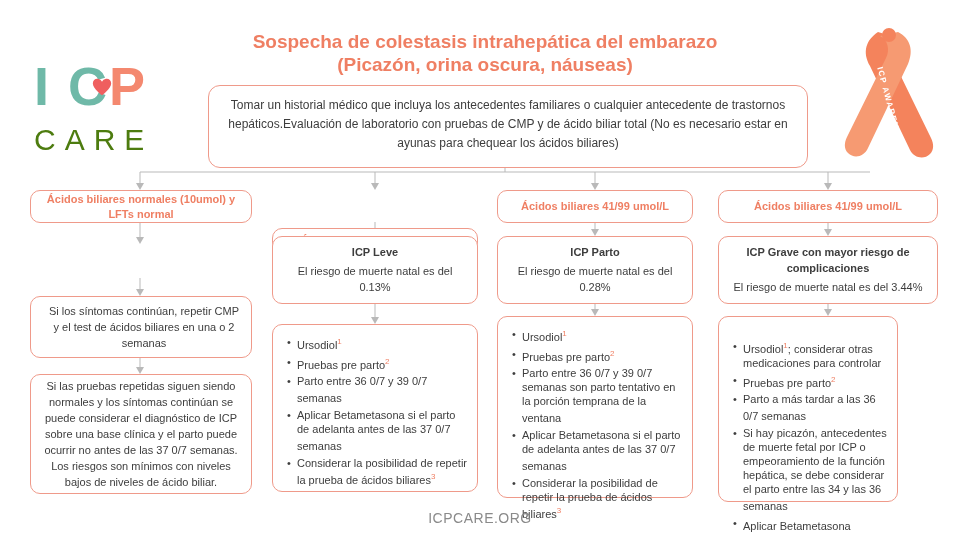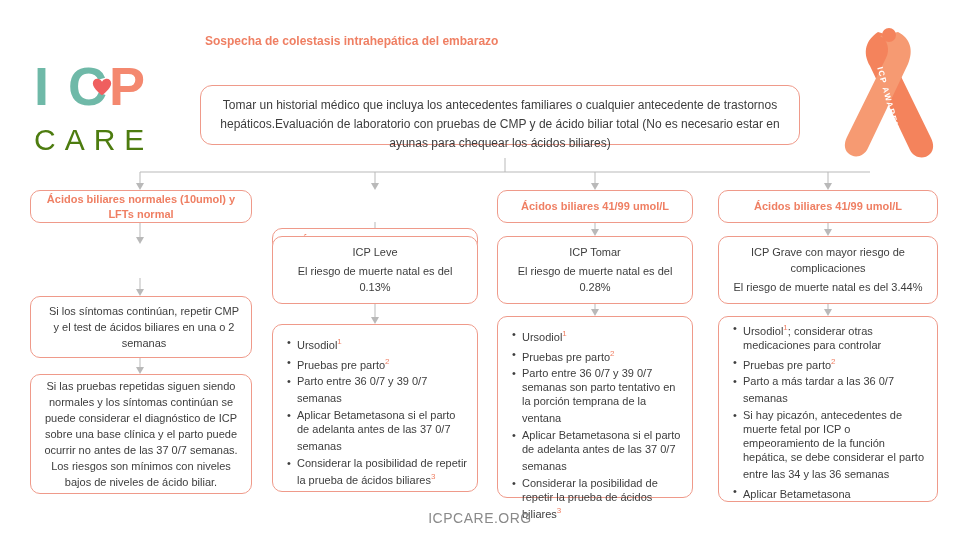--- a/index.html
+++ b/index.html
@@ -73,22 +73,23 @@
     color: #ffffff;
     font-weight: bold;
     white-space: nowrap;
   }
   
   .title {
     position: absolute;
     left: 205px;
     top: 30px;
     width: 560px;
+    text-align: center;
     color: #ef7f63;
-    font-size: 12px;
+    font-size: 19px;
     font-weight: bold;
     line-height: 23px;
   }
   
   .box {
     position: absolute;
     box-sizing: border-box;
     border: 1px solid #ef9a8a;
     border-radius: 10px;
     background: #ffffff;
@@ -107,21 +108,21 @@
   .col-head {
     color: #ef7f63;
     font-weight: bold;
     font-size: 11px;
     line-height: 15px;
     display: flex;
     align-items: center;
     justify-content: center;
   }
   .box-title {
-    font-weight: normal;
+    font-weight: bold;
     display: block;
     margin-bottom: 3px;
   }
   .box .sub {
     display: block;
   }
   ul.bullets {
     margin: 0;
     padding: 0 0 0 14px;
     text-align: left;
@@ -220,23 +221,24 @@
     <svg viewBox="0 0 110 150" width="110" height="150">
       <path d="M46 14 C34 22 30 34 38 48 L78 132 C82 140 92 142 98 136 C102 132 102 126 99 120 L60 40 C56 32 58 24 66 20 Z" fill="#f4835c"></path>
       <path d="M66 14 C78 20 82 32 76 46 L36 130 C32 139 22 141 16 135 C12 131 12 125 15 119 L54 40 C58 32 56 22 48 18 Z" fill="#f69a72"></path>
       <circle cx="57" cy="17" r="7" fill="#f4835c"></circle>
     </svg>
     <span class="ribbon-text">ICP AWARENESS</span>
   </div>
 
   <div class="title">
     <div>Sospecha de colestasis intrahepática del embarazo</div>
-  </div>
-
-  <div class="box header-box" style="left:200px; top:85px; width:600px; height:60px;">Tomar un historial médico que incluya los antecedentes familiares o cualquier antecedente de trastornos hepáticos.Evaluación de laboratorio con pruebas de CMP y de ácido biliar total (No es necesario estar en ayunas para chequear los ácidos biliares)</div>
+    <div>(Picazón, orina oscura, náuseas)</div>
+  </div>
+
+  <div class="box header-box" style="left:208px; top:85px; width:600px; height:83px;">Tomar un historial médico que incluya los antecedentes familiares o cualquier antecedente de trastornos hepáticos.Evaluación de laboratorio con pruebas de CMP y de ácido biliar total (No es necesario estar en ayunas para chequear los ácidos biliares)</div>
 
   <div class="box col-head" style="left:30px; top:190px; width:222px; height:33px;">Ácidos biliares normales (10umol) y LFTs normal</div>
 
 
   <div class="box" style="left:30px; top:296px; width:222px; height:62px; display:flex; align-items:center; justify-content:center;padding-left:16px;">Si los síntomas continúan, repetir CMP y el test de ácidos biliares en una o 2 semanas</div>
 
   <div class="box" style="left:30px; top:374px; width:222px; height:120px; display:flex; align-items:center; justify-content:center;">Si las pruebas repetidas siguen siendo normales y los síntomas continúan se puede considerar el diagnóstico de ICP sobre una base clínica y el parto puede ocurrir no antes de las 37 0/7 semanas. Los riesgos son mínimos con niveles bajos de niveles de ácido biliar.</div>
 
   <div class="box col-head" style="left:272px; top:190px; width:206px; height:24px;margin-top:38px;">Ácidos biliares 10-40 umol/L</div>
 
@@ -251,42 +253,42 @@
       <li><span>Pruebas pre parto</span><sup>2</sup></li>
       <li><span>Parto entre 36 0/7 y 39 0/7 semanas</span><sup></sup></li>
       <li><span>Aplicar Betametasona si el parto de adelanta antes de las 37 0/7 semanas</span><sup></sup></li>
       <li><span>Considerar la posibilidad de repetir la prueba de ácidos biliares</span><sup>3</sup></li>
     </ul>
   </div>
 
   <div class="box col-head" style="left:497px; top:190px; width:196px; height:33px;">Ácidos biliares 41/99 umol/L</div>
 
   <div class="box" style="left:497px; top:236px; width:196px; height:68px;">
-    <span class="box-title">ICP Tomar</span>
+    <span class="box-title">ICP Parto</span>
     <span class="sub">El riesgo de muerte natal es del 0.28%</span>
   </div>
 
   <div class="box" style="left:497px; top:316px; width:196px; height:182px; padding-top:10px;">
     <ul class="bullets">
       <li><span>Ursodiol</span><sup>1</sup></li>
       <li><span>Pruebas pre parto</span><sup>2</sup></li>
       <li><span>Parto entre 36 0/7 y 39 0/7 semanas son parto tentativo en la porción temprana de la ventana</span><sup></sup></li>
       <li><span>Aplicar Betametasona si el parto de adelanta antes de las 37 0/7 semanas</span><sup></sup></li>
       <li><span>Considerar la posibilidad de repetir la prueba de ácidos biliares</span><sup>3</sup></li>
     </ul>
   </div>
 
   <div class="box col-head" style="left:718px; top:190px; width:220px; height:33px;">Ácidos biliares 41/99 umol/L</div>
 
   <div class="box" style="left:718px; top:236px; width:220px; height:68px;">
     <span class="box-title">ICP Grave con mayor riesgo de complicaciones</span>
     <span class="sub">El riesgo de muerte natal es del 3.44%</span>
   </div>
 
-  <div class="box" style="left:718px; top:316px; width:220px; height:186px; padding-top:4px;">
+  <div class="box" style="left:718px; top:316px; width:180px; height:186px; padding-top:22px;">
     <ul class="bullets">
       <li><span>Ursodiol</span><sup>1</sup><span>; considerar otras medicaciones para controlar</span></li>
       <li><span>Pruebas pre parto</span><sup>2</sup></li>
       <li><span>Parto a más tardar a las  36 0/7 semanas</span><sup></sup></li>
       <li><span>Si hay picazón, antecedentes de muerte fetal por ICP o empeoramiento de la función hepática, se debe considerar el parto entre las 34 y las 36 semanas</span><sup></sup></li>
       <li><span>Aplicar Betametasona</span><sup></sup></li>
     </ul>
   </div>
 
   <div class="footer">ICPCARE.ORG</div>

